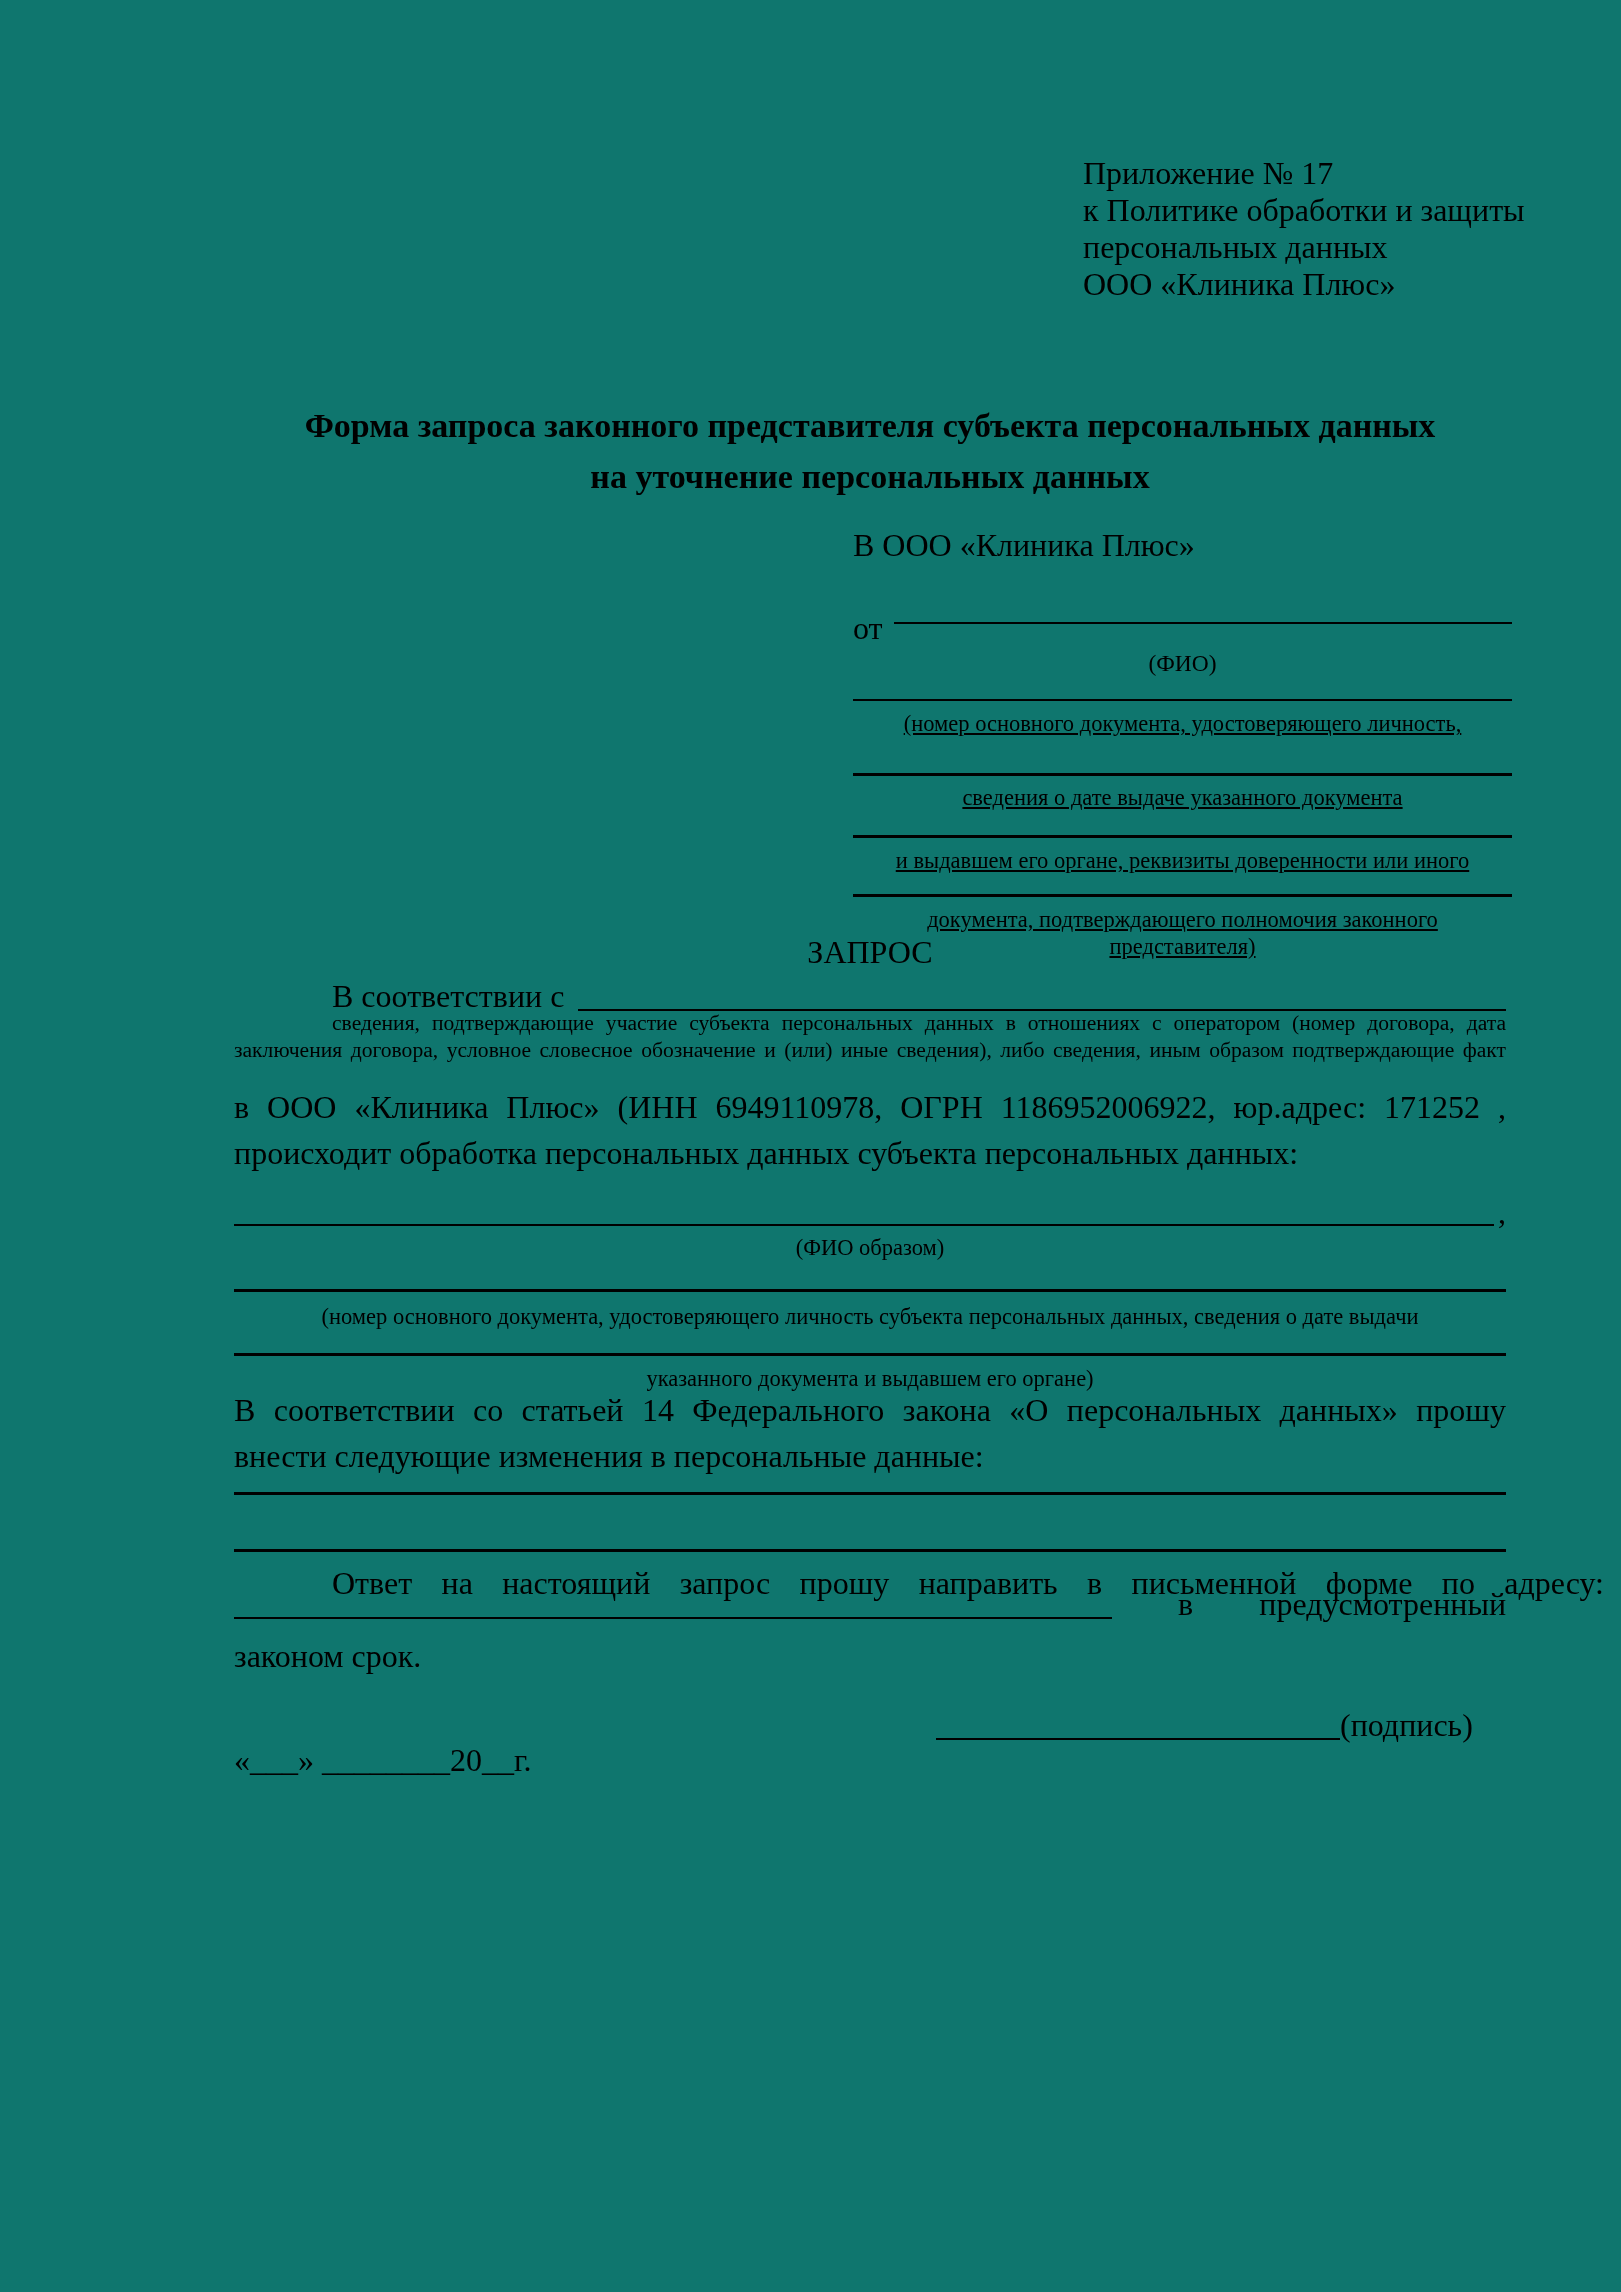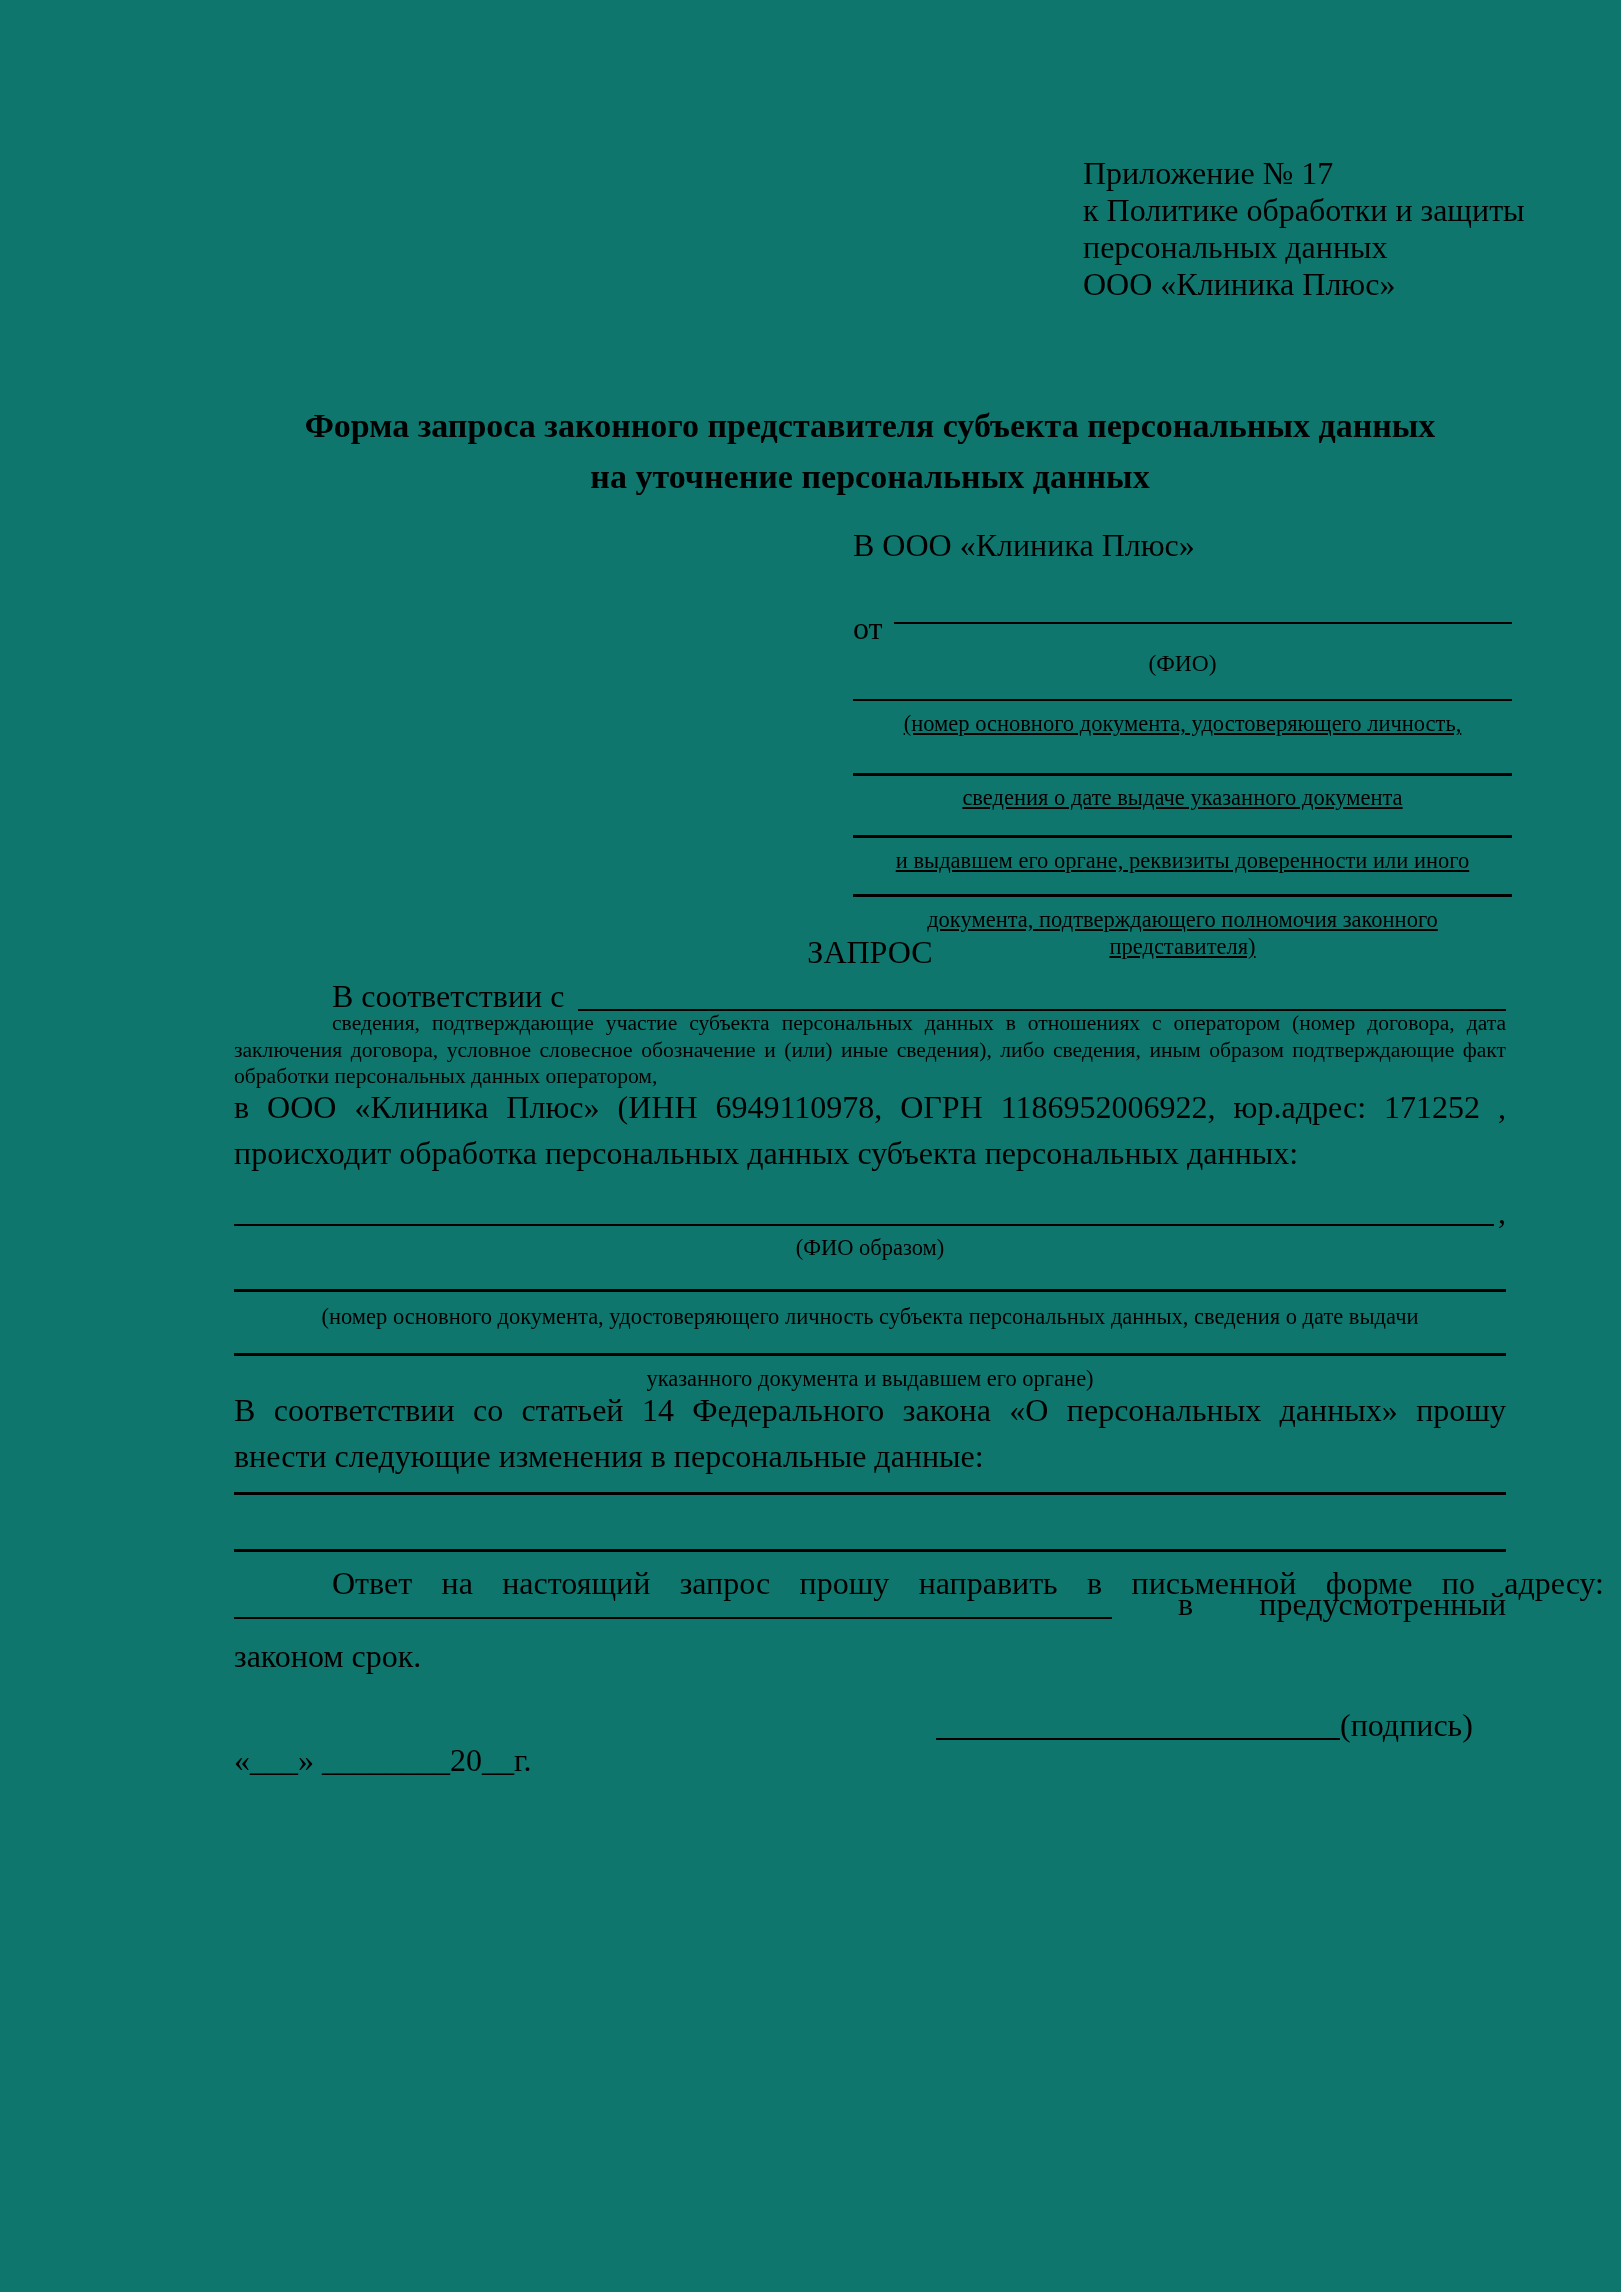--- a/index.html
+++ b/index.html
@@ -106,21 +106,20 @@
   <div class="abs intro-row">
     <span class="lbl">В соответствии с</span>
     <span class="fill"></span>
   </div>
 
   <div class="abs zapros">ЗАПРОС</div>
 
   <div class="abs footnote">
     <div class="jl ind100">сведения, подтверждающие участие субъекта персональных данных в отношениях с оператором (номер договора, дата</div>
     <div class="jl">заключения договора, условное словесное обозначение и (или) иные сведения), либо сведения, иным образом подтверждающие факт</div>
-    <div>обработки персональных данных оператором,</div>
   </div>
 
   <div class="abs operator">
     <div class="jl">в ООО «Клиника Плюс» (ИНН 6949110978, ОГРН 1186952006922, юр.адрес: 171252 ,</div>
     <div>происходит обработка персональных данных субъекта персональных данных:</div>
   </div>
 
   <div class="abs uline-row" style="top:1189px;">
     <span class="fill"></span>
     <span class="comma">,</span>

